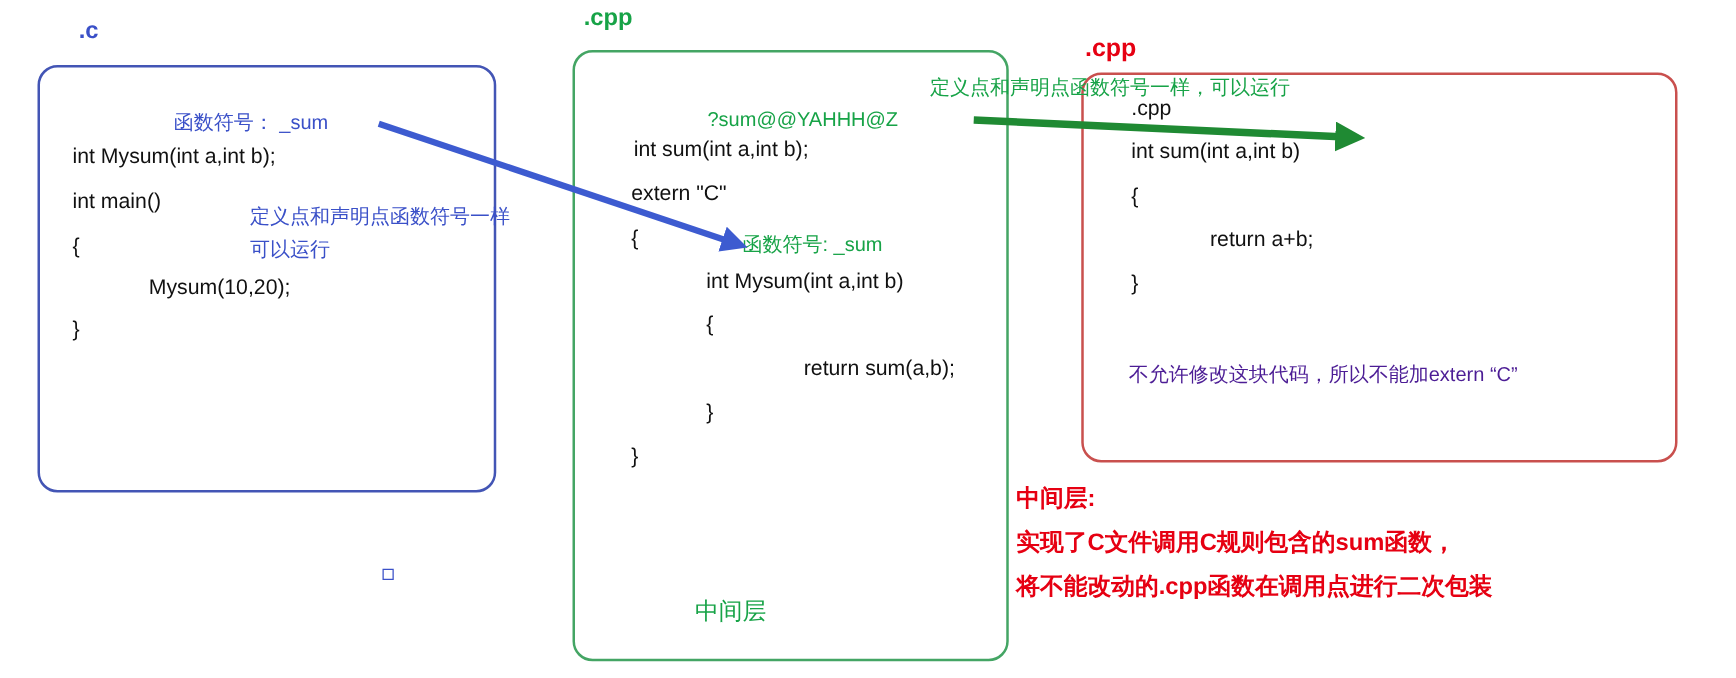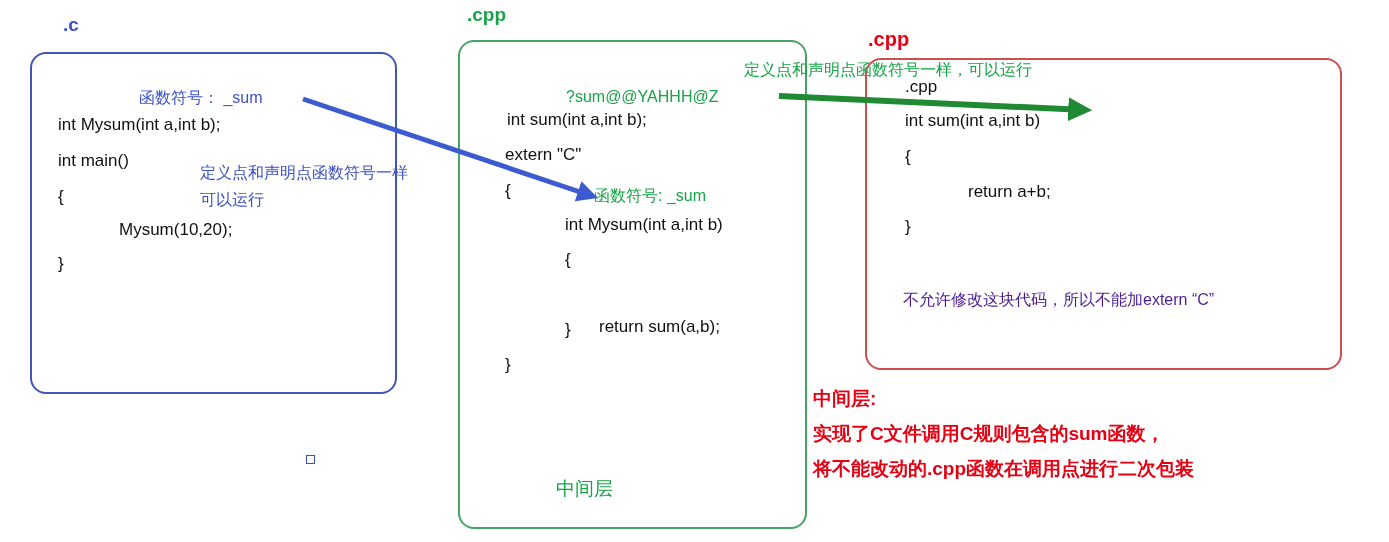--- a/index.html
+++ b/index.html
@@ -72,21 +72,21 @@
   <div class="abs note t-green" style="left:566px; top:88px;">?sum@@YAHHH@Z</div>
 
   <div class="abs code" style="left:507px; top:110px;">int sum(int a,int b);</div>
   <div class="abs code" style="left:505px; top:145px;">extern "C"</div>
   <div class="abs code" style="left:505px; top:181px;">{</div>
 
   <div class="abs note t-green" style="left:594px; top:186px;">函数符号: _sum</div>
 
   <div class="abs code" style="left:565px; top:215px;">int Mysum(int a,int b)</div>
   <div class="abs code" style="left:565px; top:250px;">{</div>
-  <div class="abs code" style="left:599px; top:285px;margin-top:32px;">return sum(a,b);</div>
+  <div class="abs code" style="left:643px; top:285px;">return sum(a,b);</div>
   <div class="abs code" style="left:565px; top:320px;">}</div>
   <div class="abs code" style="left:505px; top:355px;">}</div>
 
   <div class="abs footer-label" style="left:556px; top:476px;">中间层</div>
 
   <div class="box box-red" style="left:865px; top:58px; width:473px; height:308px;"></div>
 
   <div class="abs file-title t-red" style="left:868px; top:28px; font-size:20px;">.cpp</div>
 
   <div class="abs note t-green" style="left:744px; top:60px;">定义点和声明点函数符号一样，可以运行</div>

